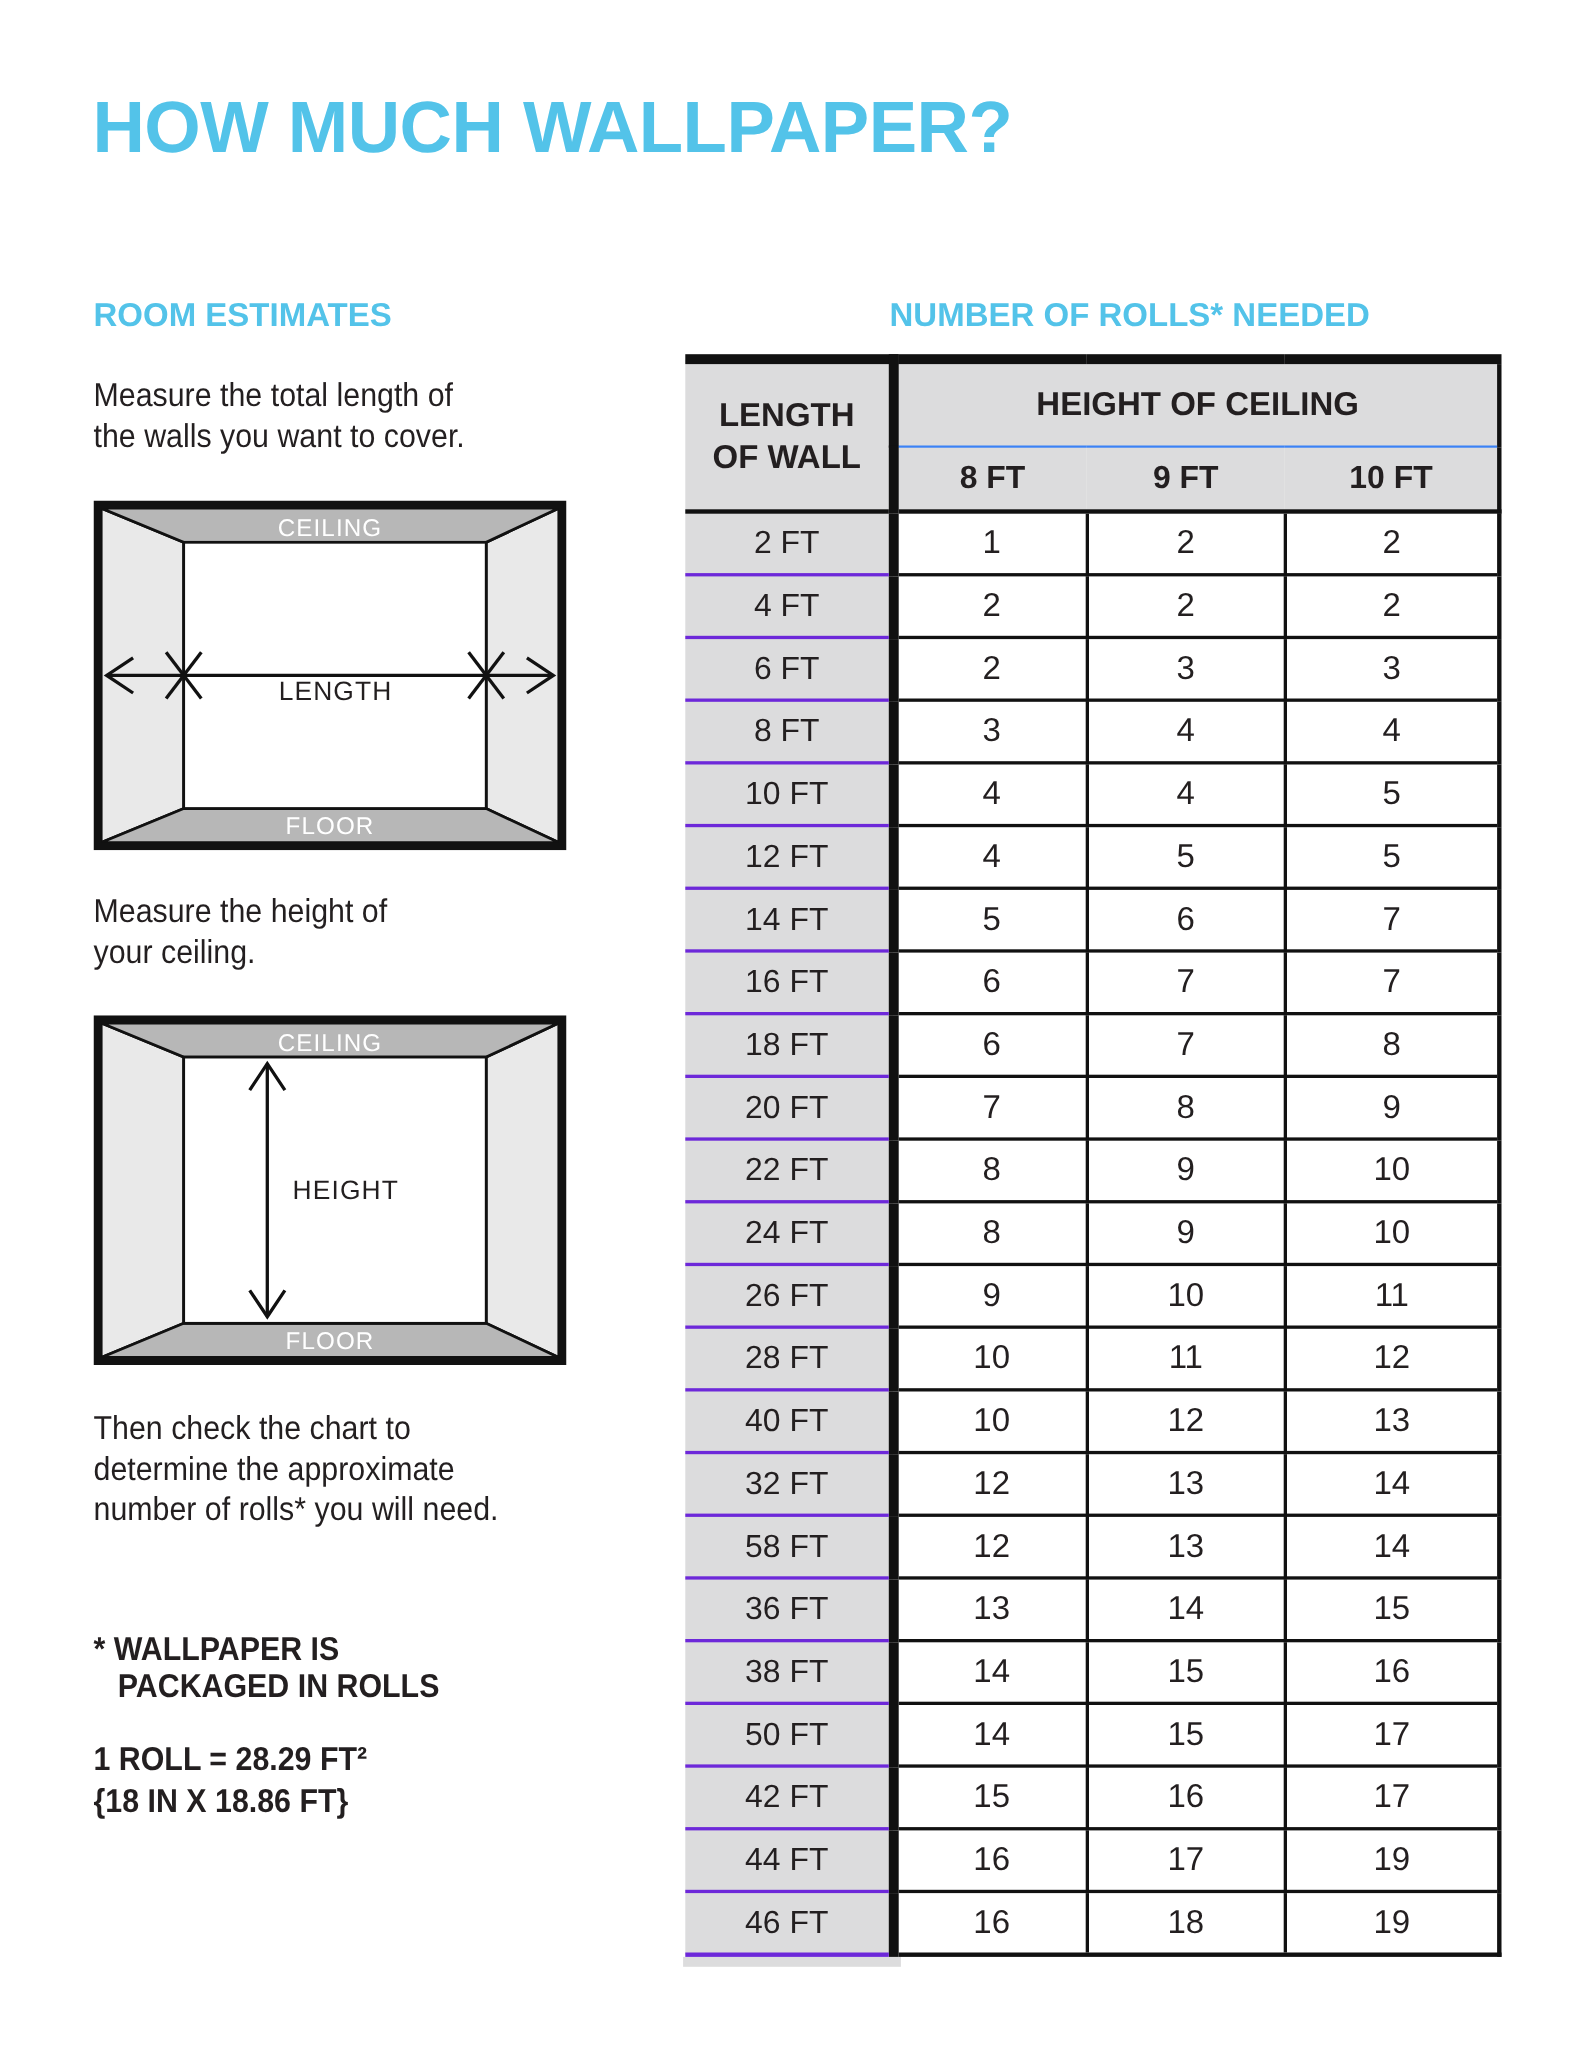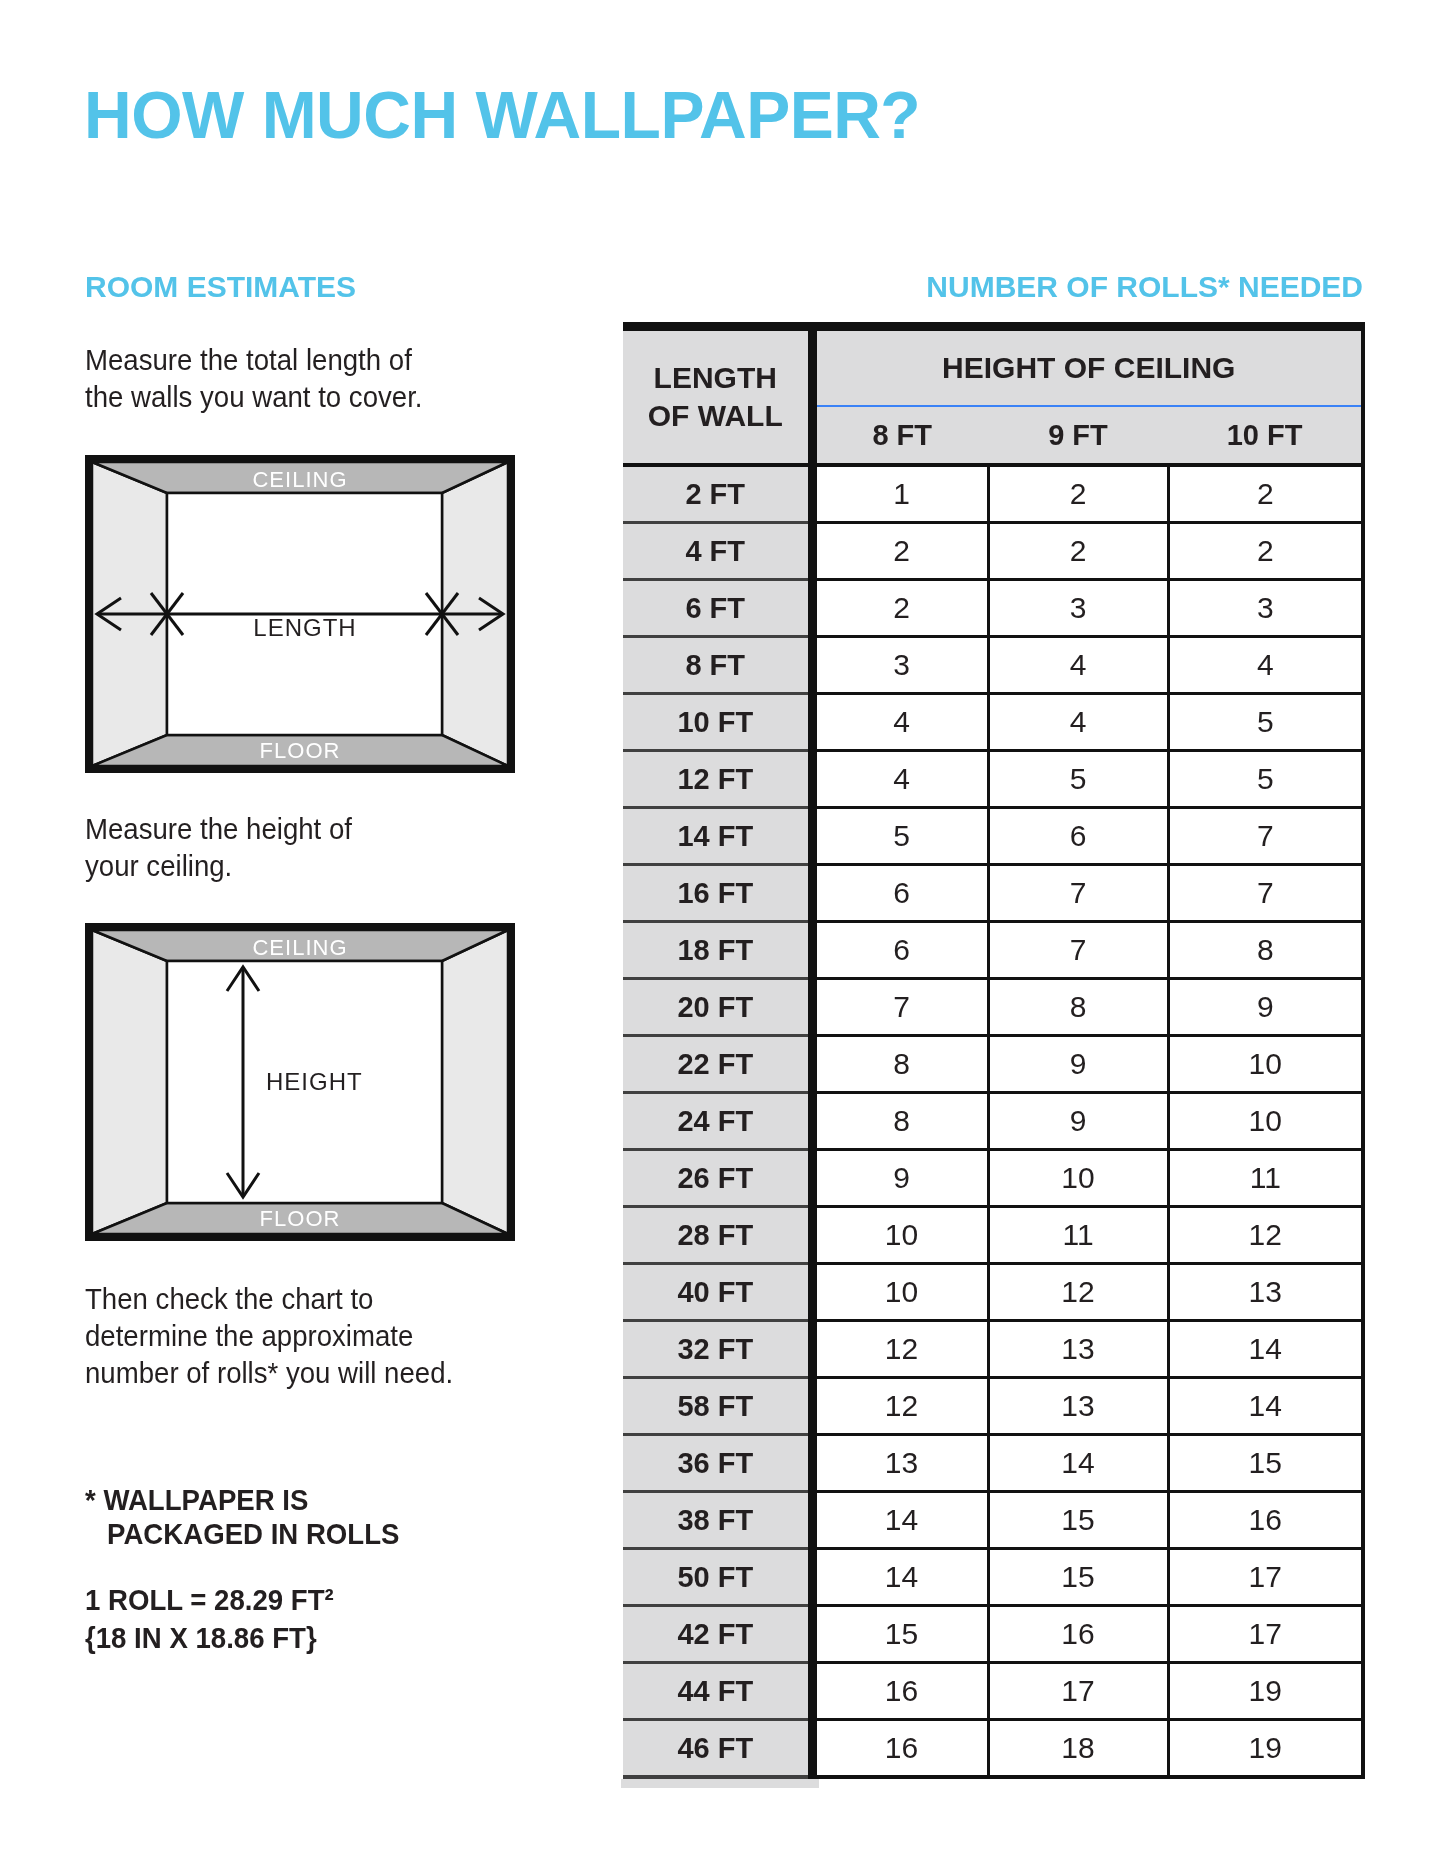--- a/index.html
+++ b/index.html
@@ -25,21 +25,21 @@
   }
   .section-heading {
     font-size: 30px;
     font-weight: bold;
     color: var(--blue, #53c3e9);
     line-height: 1;
     white-space: nowrap;
     text-align: center;
   }
   #room-estimates-heading { left: 85px; top: 272px; }
-  #rolls-needed-heading { left: 623px; top: 272px; width: 740px; text-align: right; }
+  #rolls-needed-heading { left: 657px; top: 272px; width: 740px; text-align: center; }
 
   .para {
     font-size: 30px;
     line-height: 37px;
     white-space: pre-line;
     transform: scaleX(0.92);
     transform-origin: left top;
     color: var(--ink, #231f20);
   }
   #step1 { left: 85px; top: 341px; }
@@ -115,26 +115,26 @@
     border-left: none;
     border-right: none;
     height: 56px;
     font-size: 29px;
     font-weight: bold;
   }
   th.subhead.last { border-right: 4px solid #111; }
   td.rowlabel {
     background: var(--cell-gray, #dcdcdd);
     border-top: 3px solid #111;
-    border-bottom: 3px solid #404040;
+    border-bottom: 3px solid #6d28d9;
     border-left: none;
     border-right: 9px solid #111;
     height: 54px;
     font-size: 29px;
-    font-weight: bold;
+    font-weight: normal;
   }
   td.val {
     background: #ffffff;
     border: 3px solid #111;
     height: 54px;
     font-size: 30px;
     font-weight: normal;
   }
   td.val.last { border-right-width: 4px; }
   tbody tr:last-child td { border-bottom-width: 4px; }

